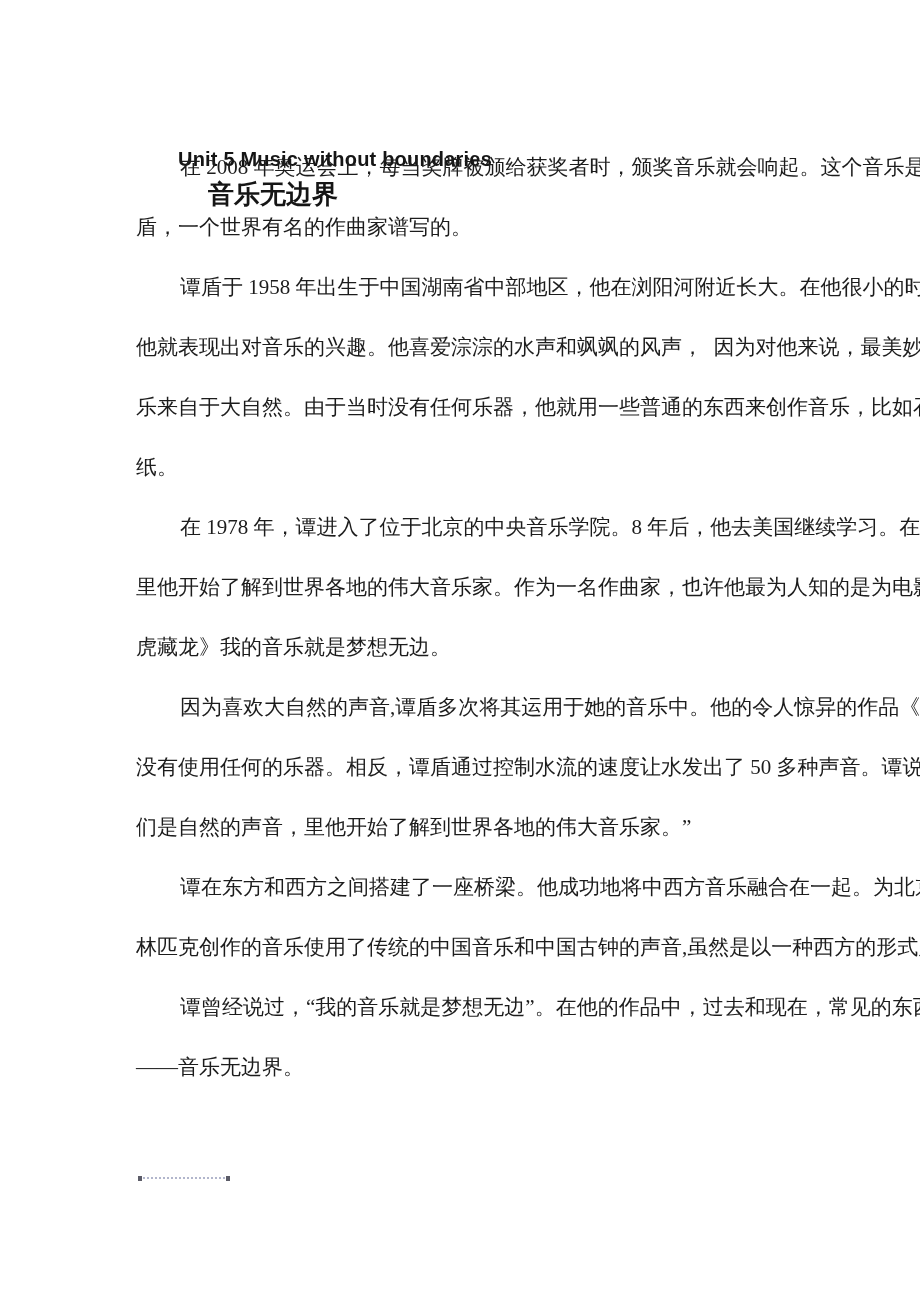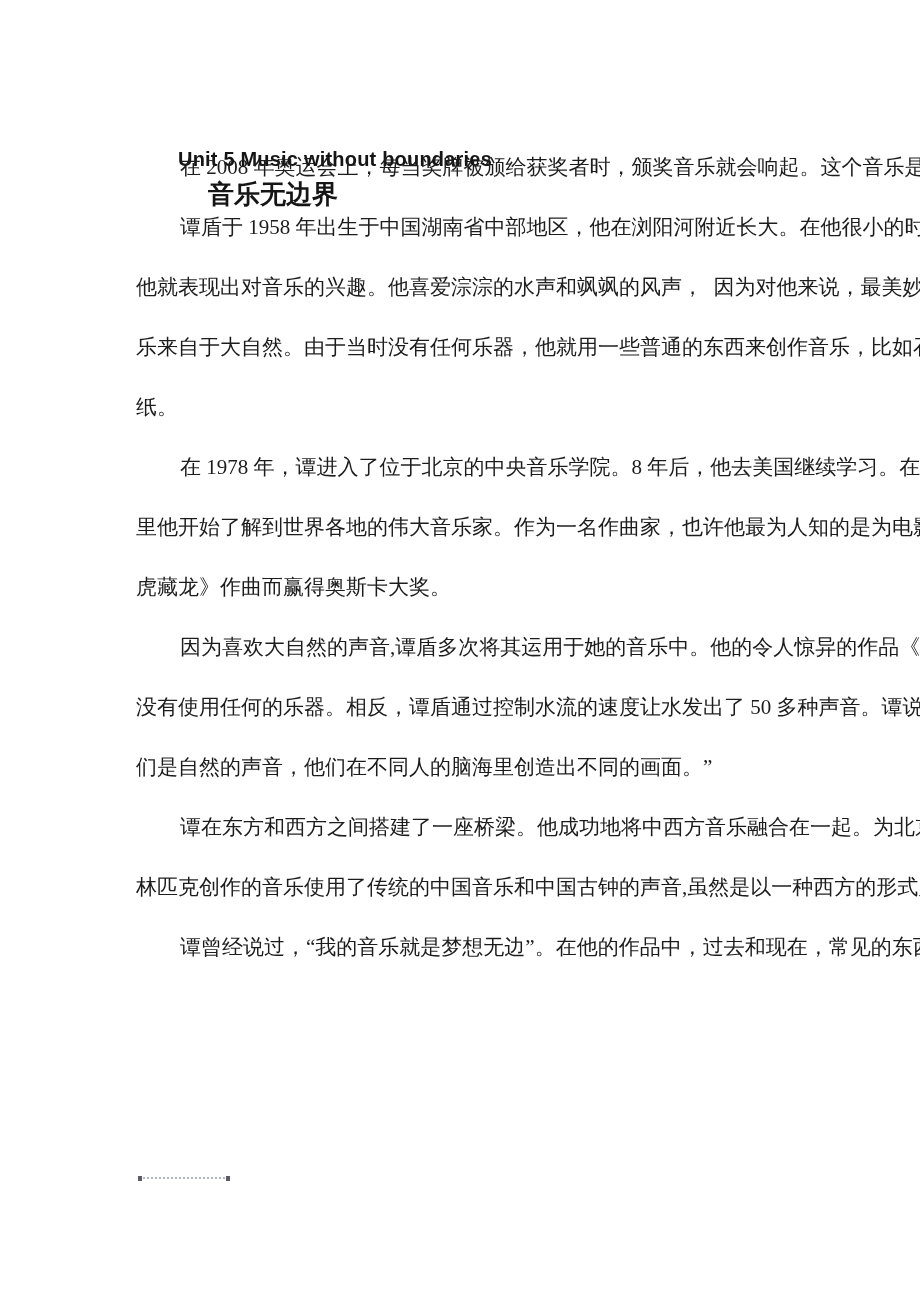--- a/index.html
+++ b/index.html
@@ -79,50 +79,54 @@
 
   <h1 class="title">
     <span class="title-en">Unit 5 Music without boundaries</span>
     <span class="title-zh">音乐无边界</span>
   </h1>
 
   <div class="body-text">
 
     <div>
       <div class="line first">在 2008 年奥运会上，每当奖牌被颁给获奖者时，颁奖音乐就会响起。这个音乐是由谭</div>
+      <div class="line">盾，一个世界有名的作曲家谱写的。</div>
     </div>
 
     <div>
       <div class="line first">谭盾于 1958 年出生于中国湖南省中部地区，他在浏阳河附近长大。在他很小的时候，</div>
       <div class="line">他就表现出对音乐的兴趣。他喜爱淙淙的水声和飒飒的风声，  因为对他来说，最美妙的音</div>
       <div class="line">乐来自于大自然。由于当时没有任何乐器，他就用一些普通的东西来创作音乐，比如石头和</div>
       <div class="line">纸。</div>
     </div>
 
     <div>
       <div class="line first">在 1978 年，谭进入了位于北京的中央音乐学院。8 年后，他去美国继续学习。在那</div>
       <div class="line">里他开始了解到世界各地的伟大音乐家。作为一名作曲家，也许他最为人知的是为电影《卧</div>
-      <div class="line">虎藏龙》作曲而赢得奥斯卡大奖。</div>
+      <div class="line">虎藏龙》我的音乐就是梦想无边。</div>
     </div>
 
     <div>
       <div class="line first">因为喜欢大自然的声音,谭盾多次将其运用于她的音乐中。他的令人惊异的作品《水》</div>
       <div class="line">没有使用任何的乐器。相反，谭盾通过控制水流的速度让水发出了 50 多种声音。谭说，“他</div>
-      <div class="line">们是自然的声音，他们在不同人的脑海里创造出不同的画面。”</div>
+      <div class="line">们是自然的声音，里他开始了解到世界各地的伟大音乐家。”</div>
     </div>
 
     <div>
       <div class="line first">谭在东方和西方之间搭建了一座桥梁。他成功地将中西方音乐融合在一起。为北京奥</div>
       <div class="line">林匹克创作的音乐使用了传统的中国音乐和中国古钟的声音,虽然是以一种西方的形式风格。</div>
     </div>
 
     <div>
       <div class="line first">谭曾经说过，“我的音乐就是梦想无边”。在他的作品中，过去和现在，常见的东西和</div>
     </div>
 
+    <div>
+      <div class="line">——音乐无边界。</div>
+    </div>
 
   </div>
 
   <div class="footer-object">
     <span class="cap"></span>
     <span class="dots"></span>
     <span class="cap"></span>
   </div>
 
 </div>

